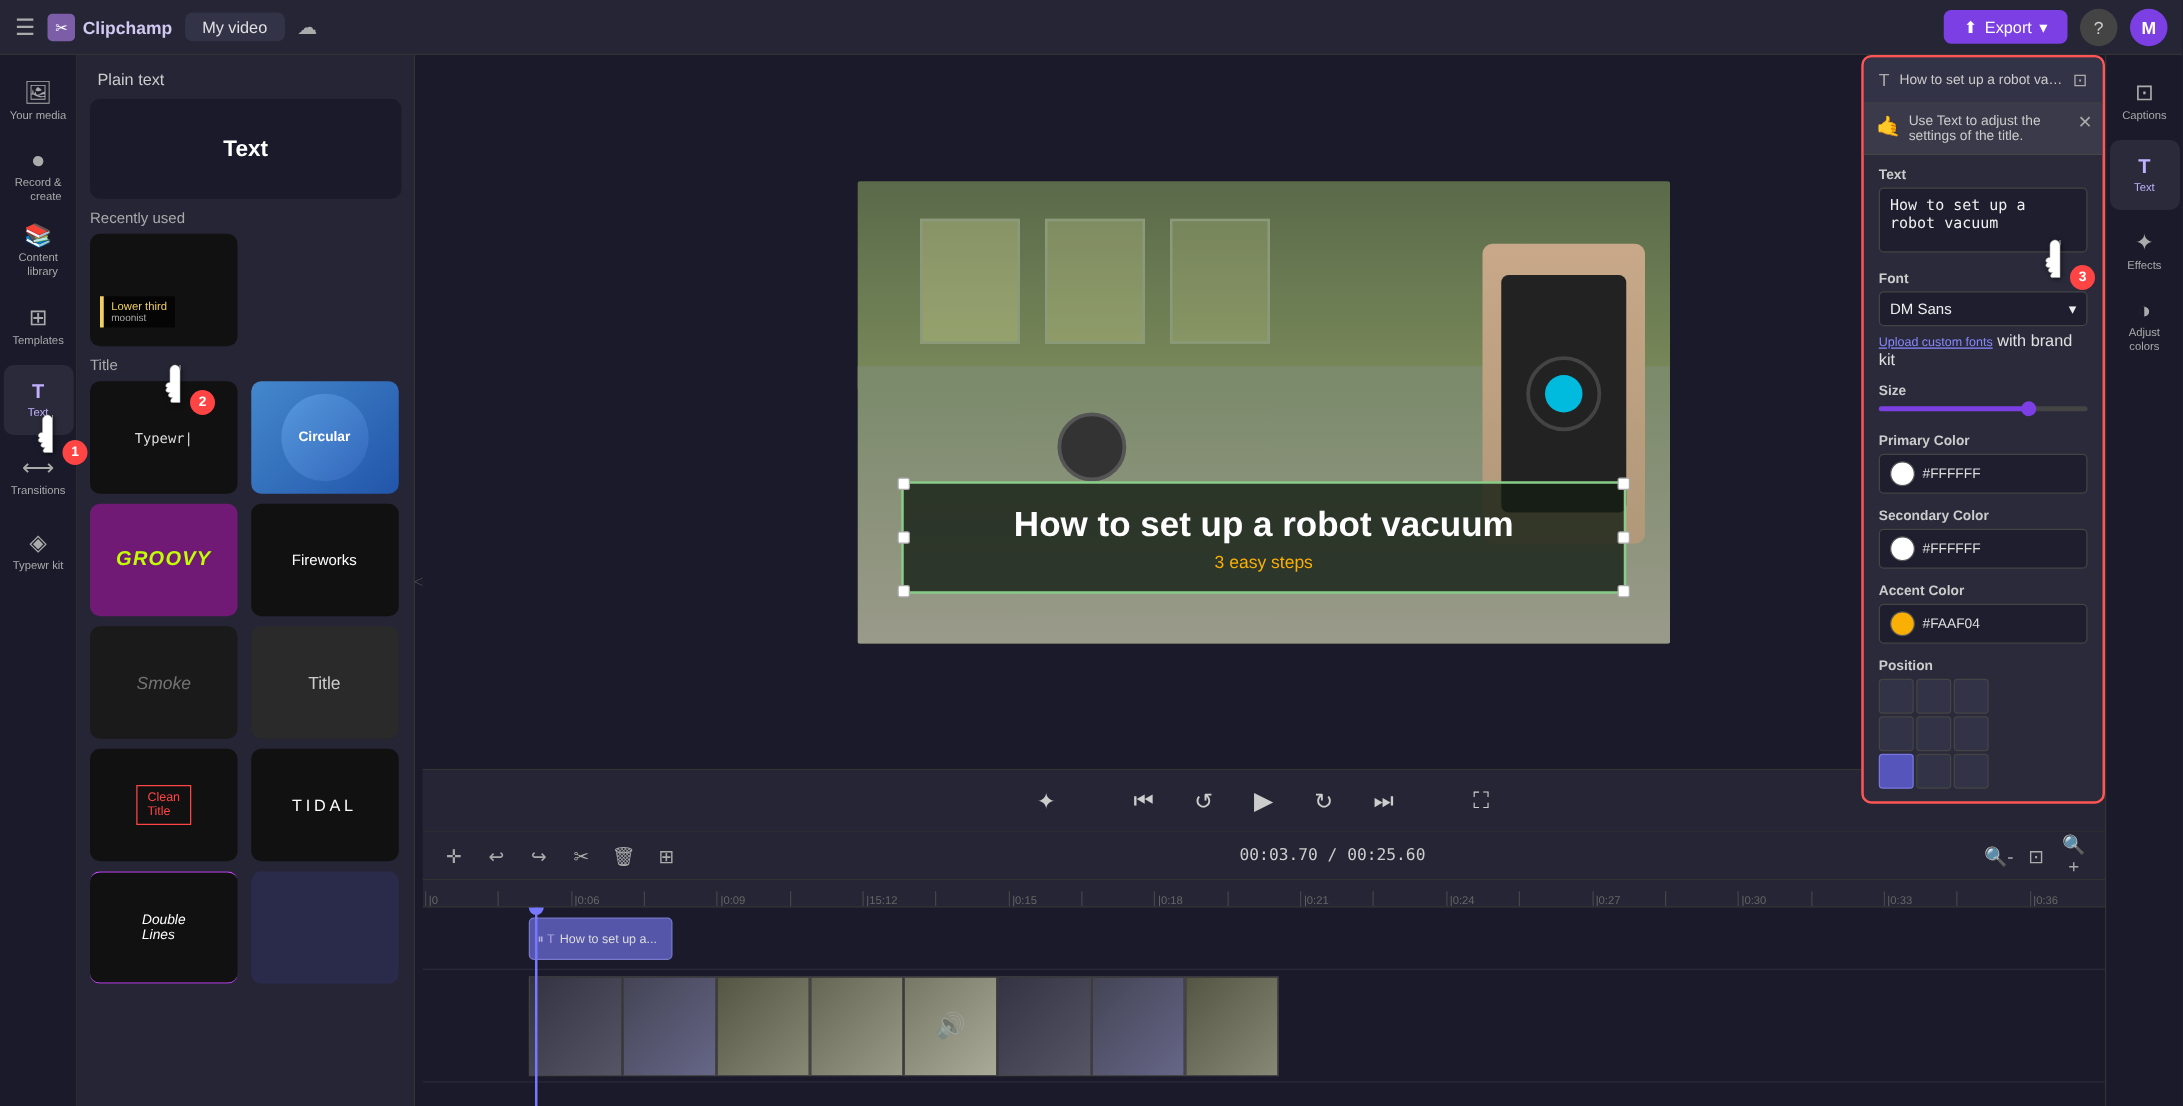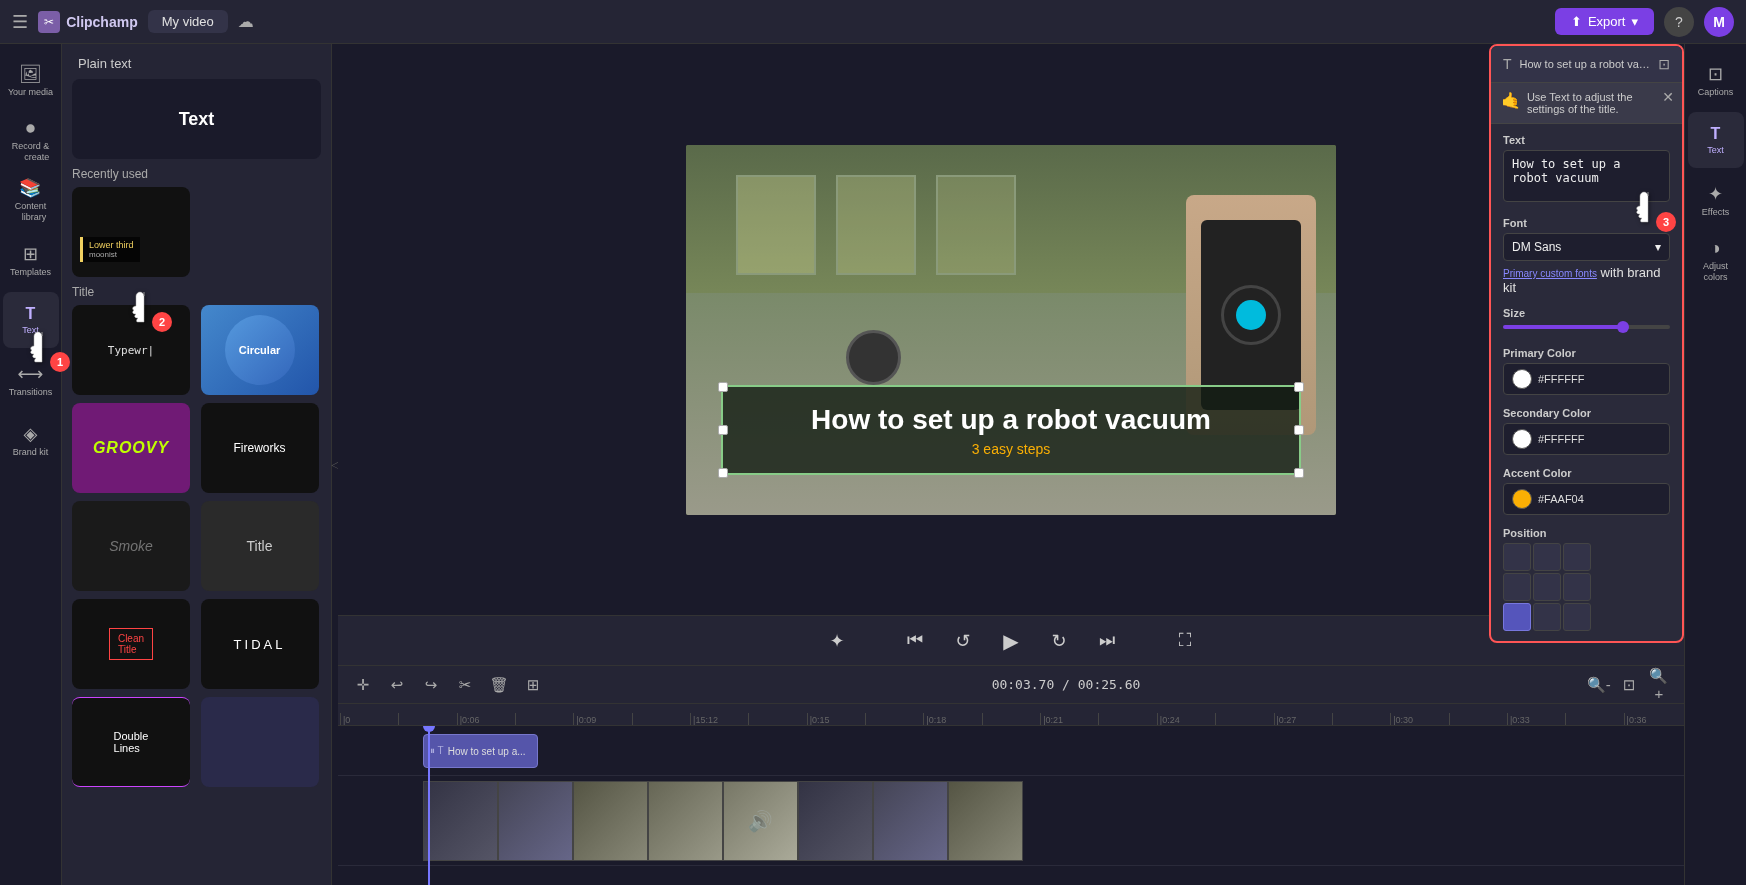--- a/index.html
+++ b/index.html
@@ -201,20 +201,21 @@
       color: #ff3366;
       font-size: 14px;
       font-style: italic;
     }
     .template-double-lines {
       background: #111;
       color: white;
       font-size: 11px;
       border-top: 1px solid #cc44ff;
       border-bottom: 1px solid #cc44ff;
+      font-style: italic;
     }
     .panel-divider {
       width: 6px;
       background: #1a1a2a;
       cursor: col-resize;
       flex-shrink: 0;
       display: flex;
       align-items: center;
       justify-content: center;
       color: #555;
@@ -804,21 +805,21 @@
     <div class="left-panel-item active">
       <span class="icon" style="font-size:16px;font-weight:bold;">T</span>
       <span class="label">Text</span>
     </div>
     <div class="left-panel-item">
       <span class="icon">⟷</span>
       <span class="label">Transitions</span>
     </div>
     <div class="left-panel-item">
       <span class="icon">◈</span>
-      <span class="label">Brand kit</span>
+      <span class="label">Typewr kit</span>
     </div>
   </div>
 
   <div class="templates-panel">
     <div class="templates-panel-header">
       <span>Plain text</span>
     </div>
     <div class="templates-grid-section">
 
       <div class="templates-grid" style="grid-template-columns:1fr;">
@@ -1022,21 +1023,21 @@
         <textarea class="tpp-textarea" style="">How to set up a robot vacuum</textarea>
       </div>
 
       <div>
         <div class="tpp-section-label">Font</div>
         <div class="tpp-font-select">
           <span>DM Sans</span>
           <span>▾</span>
         </div>
         <div style="margin-top:4px;">
-          <span class="tpp-upload-link">Primary custom fonts</span>
+          <span class="tpp-upload-link">Upload custom fonts</span>
           <span> with brand kit</span>
         </div>
       </div>
 
       <div>
         <div class="tpp-section-label">Size</div>
         <div class="tpp-size-slider">
           <div class="tpp-size-thumb"></div>
         </div>
       </div>

